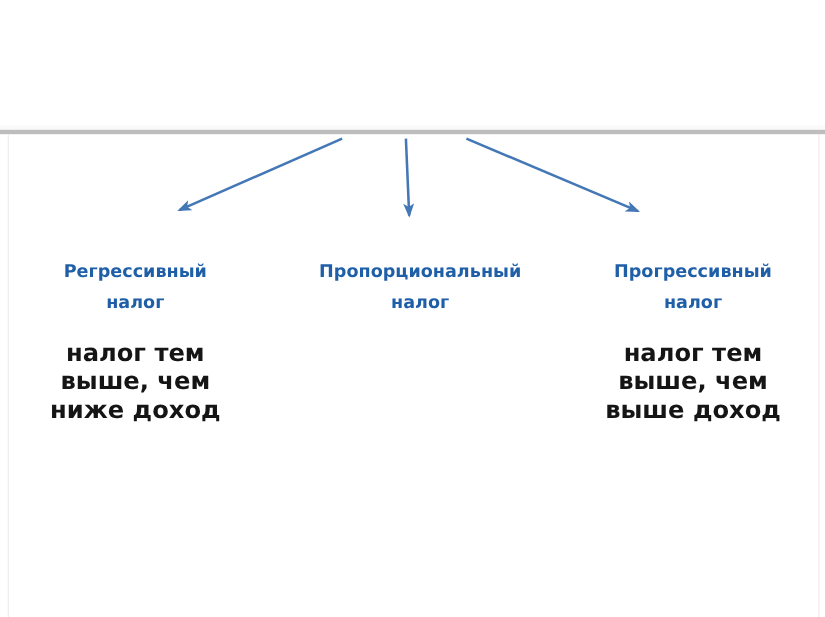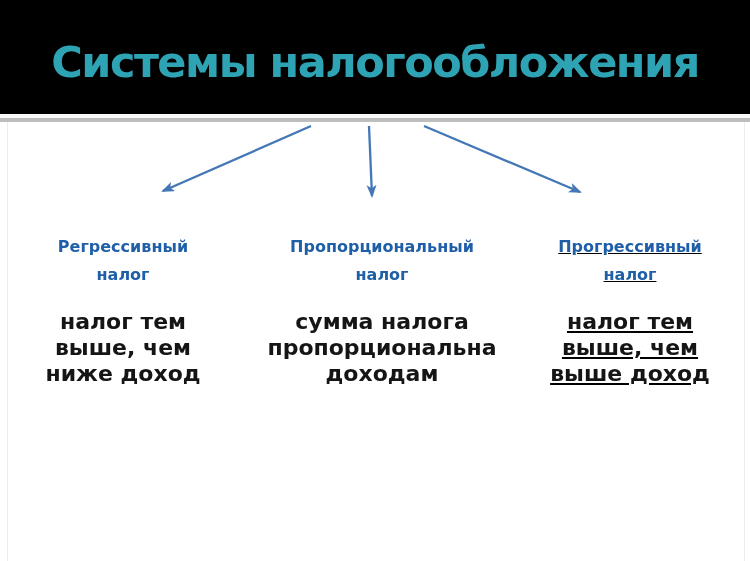--- a/index.html
+++ b/index.html
@@ -71,21 +71,21 @@
   }
 
   
   .col {
     position: absolute;
     top: 233px;
     text-align: center;
   }
   .col-1 { left: 13px;  width: 220px; }
   .col-2 { left: 258px; width: 248px; }
-  .col-3 { left: 518px; width: 224px; text-decoration: underline; }
+  .col-3 { left: 518px; width: 224px; }
 
   .col-heading {
     margin: 0;
     font-size: 16px;
     line-height: 28px;
     font-weight: bold;
     color: #1f5fa8;
     white-space: pre-line;
   }
   .col-desc {
@@ -95,23 +95,20 @@
     font-weight: bold;
     color: #151515;
     white-space: pre-line;
   }
 </style>
 </head>
 <body>
 
 <div class="slide">
 
-  <header class="title-bar">
-    <h1 class="slide-title">Системы налогообложения</h1>
-  </header>
 
   <div class="divider-gap"></div>
   <div class="divider-line"></div>
 
   <div class="edge-line edge-left"></div>
   <div class="edge-line edge-right"></div>
 
   <svg class="arrows" viewBox="0 0 750 85" xmlns="http://www.w3.org/2000/svg">
     <defs>
       <marker id="arrowhead" markerUnits="userSpaceOnUse" markerWidth="14" markerHeight="12" refX="11" refY="5" orient="auto">
@@ -127,23 +124,20 @@
     <h2 class="col-heading">Регрессивный
 налог</h2>
     <p class="col-desc">налог тем
 выше, чем
 ниже доход</p>
   </section>
 
   <section class="col col-2">
     <h2 class="col-heading">Пропорциональный
 налог</h2>
-    <p class="col-desc">сумма налога
-пропорциональна
-доходам</p>
   </section>
 
   <section class="col col-3">
     <h2 class="col-heading">Прогрессивный
 налог</h2>
     <p class="col-desc">налог тем
 выше, чем
 выше доход</p>
   </section>
 

